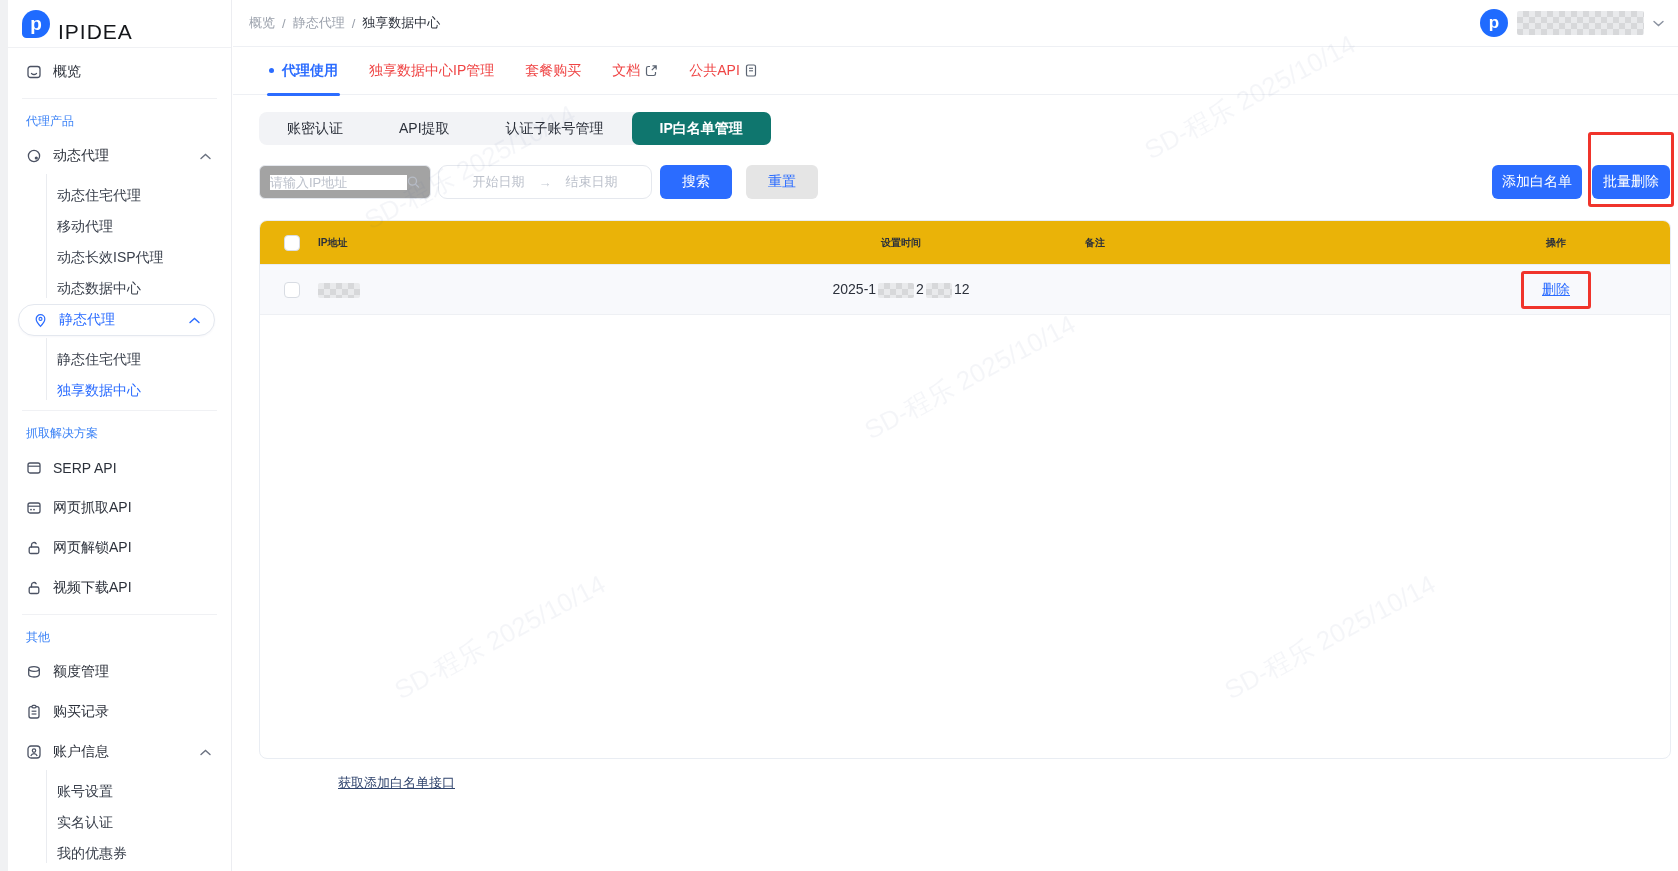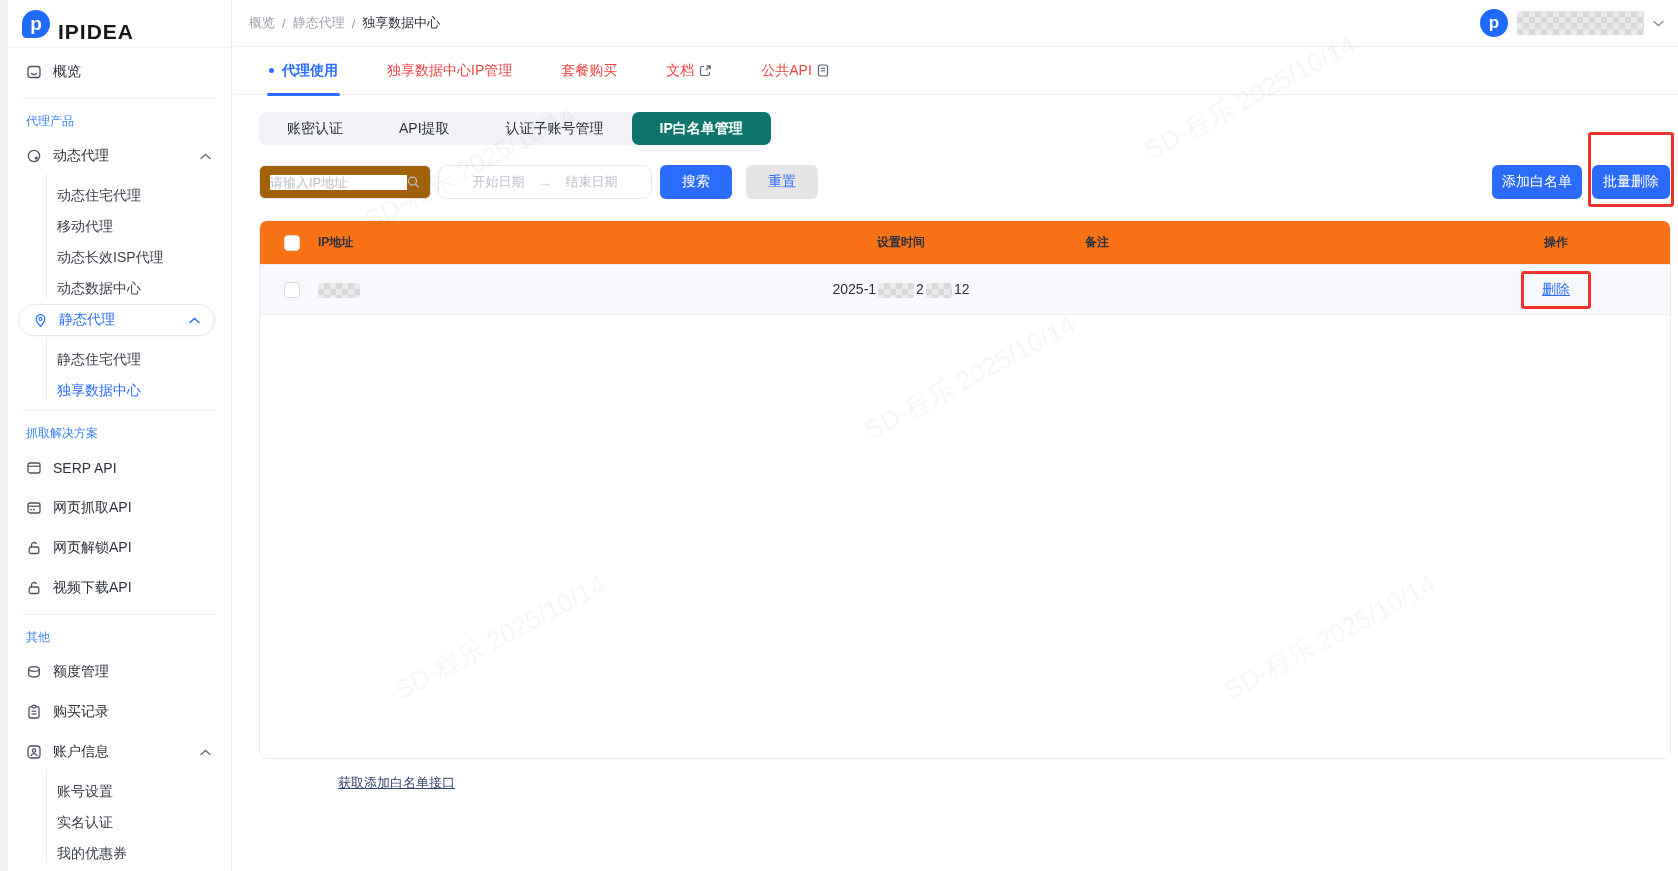--- a/index.html
+++ b/index.html
@@ -7,21 +7,21 @@
     font-family:"Liberation Sans","DejaVu Sans",sans-serif; color:#262b33; }
 
   
   .left-rail { position:absolute; left:0; top:0; width:8px; height:871px; background:#f0f1f3; }
   .sidebar { position:absolute; left:8px; top:0; width:224px; height:871px; background:#fff;
     border-right:1px solid #ecedf1; overflow:hidden; }
   .logo-row { height:48px; display:flex; align-items:center; padding-left:14px; gap:8px;
     border-bottom:1px solid #f0f1f4; }
   .logo-mark { width:28px; height:28px; background:#1f6bff; color:#fff; border-radius:50% 50% 50% 16%;
     display:flex; align-items:center; justify-content:center; font-weight:bold; font-size:19px; }
-  .logo-text { font-size:21px; font-weight:bold; letter-spacing:1px; color:#14161a;margin-top:17px; }
+  .logo-text { font-size:21px; font-weight:normal; letter-spacing:1px; color:#14161a;margin-top:17px; }
   .side-item { height:32px; display:flex; align-items:center; gap:11px; padding:0 20px 0 18px;
     font-size:14px; color:#2c313b; cursor:pointer; margin-top:8px; }
   .side-item .chev { margin-left:auto; }
   .side-divider { border-top:1px solid #f0f1f4; margin:10px 14px 0 14px; }
   .side-section { font-size:12px; color:#3b82f6; padding:14px 0 2px 18px; }
   .sub-list { margin:2px 0 0 38px; border-left:1px solid #eaecf0; }
   .sub-item { height:31px; display:flex; align-items:flex-end; padding-left:10px; font-size:14px;
     color:#3a404c; cursor:pointer; }
   .sub-item.active { color:#2b6cff; }
   .pill-item { margin:6px 16px 2px 10px; height:32px; border:1px solid #e4e8ef; border-radius:18px;
@@ -37,58 +37,58 @@
   .crumb { font-size:13px; color:#9aa0ab; display:flex; gap:7px; align-items:center; }
   .crumb .cur { color:#2c313b; }
   .user-box { margin-left:auto; display:flex; align-items:center; gap:9px; }
   .avatar { width:28px; height:28px; border-radius:50%; background:#1f6bff; color:#fff;
     display:flex; align-items:center; justify-content:center; font-weight:bold; font-size:17px; }
   .mosaic { background:repeating-conic-gradient(#d7d8da 0% 25%, #e9eaec 0% 50%);
     background-size:12px 12px; border-radius:2px; display:inline-block; vertical-align:middle; }
   .user-name { width:127px; height:24px; }
 
   .tabsrow { height:48px; border-bottom:1px solid #eef0f4; display:flex; align-items:center;
-    padding-left:36px; gap:49px; font-size:14px; }
+    padding-left:36px; gap:31px; font-size:14px; }
   .tab { color:#ef4444; cursor:pointer; height:48px; display:flex; align-items:center; gap:5px; position:relative; }
   .tab.active { color:#2b6cff; font-weight:bold; }
   .tab.active::before { content:""; width:5px; height:5px; border-radius:50%; background:#2b6cff; margin-right:3px; }
   .tab.active::after { content:""; position:absolute; left:-2px; right:-2px; bottom:-1px; height:3px;
     background:#2b6cff; border-radius:2px; }
 
   .content { padding:17px 8px 0 26px; position:relative; }
 
   .subtabs { display:inline-flex; background:#f2f3f6; border-radius:8px; padding:0; height:33px;
     align-items:center; font-size:14px; }
   .subtab { padding:0 28px; height:33px; display:flex; align-items:center; color:#2c313b; cursor:pointer; }
   .subtab.active { background:#0f766e; color:#fff; border-radius:7px; font-weight:bold; }
 
   .filter-row { display:flex; align-items:center; margin-top:20px; }
   .ip-input-wrap { width:172px; height:34px; border:1px solid #e5e8ee; border-radius:6px;
-    display:flex; align-items:center; padding:0 10px; background:#a16207; }
+    display:flex; align-items:center; padding:0 10px; background:#a3a3a3; }
   .ip-input-wrap input { border:none; outline:none; width:100%; font-size:13px; color:#2c313b;
     font-family:inherit; }
   .ip-input-wrap input::placeholder { color:#bcc1cb; }
   .date-range { width:214px; height:34px; border:1px solid #e5e8ee; border-radius:9px; margin-left:7px;
     display:flex; align-items:center; justify-content:center; gap:14px; font-size:13px; color:#bcc1cb;
     background:#fff; cursor:pointer; }
   .btn { height:34px; border:none; border-radius:6px; font-size:14px; cursor:pointer;
     font-family:inherit; display:flex; align-items:center; justify-content:center; }
   .btn-primary { background:#2b6cff; color:#fff; }
   .btn-search { width:72px; margin-left:8px; }
   .btn-reset { width:72px; margin-left:14px; background:#e5e5e5; color:#2b6cff; }
   .right-btns { margin-left:auto; display:flex; gap:10px; }
   .btn-add { width:90px; }
   .bd-wrap { position:relative; }
   .btn-batch { width:78px; }
   .red-box-batch { position:absolute; left:-4px; right:-4px; top:-33px; bottom:-8px;
     border:3px solid #f0342b; border-radius:3px; pointer-events:none; }
 
   .card { margin-top:21px; width:1412px; border:1px solid #e9edf3; border-radius:8px; height:539px;
     background:#fff; overflow:hidden; }
-  .t-head { height:44px; background:#f97316; display:flex; align-items:center; font-size:12px;
+  .t-head { height:44px; background:#eab308; display:flex; align-items:center; font-size:10px;
     font-weight:bold; color:#2c313b; border-bottom:1px solid #e9edf3; }
   .t-row { height:50px; background:#f8f9fc; display:flex; align-items:center; font-size:14px;
     color:#2c313b; border-bottom:1px solid #eef0f4; }
   .c-check { flex:0 0 40px; display:flex; justify-content:flex-end; }
   .checkbox { width:16px; height:16px; border:1px solid #d8dce3; border-radius:4px; background:#fff; cursor:pointer; }
   .c-ip { flex:0 0 417px; padding-left:18px; }
   .c-time { flex:0 0 368px;text-align:center; }
   .c-remark { flex:0 0 357px; }
   .c-action { flex:1 1 auto; display:flex; justify-content:center; }
   .del-wrap { position:relative; }

